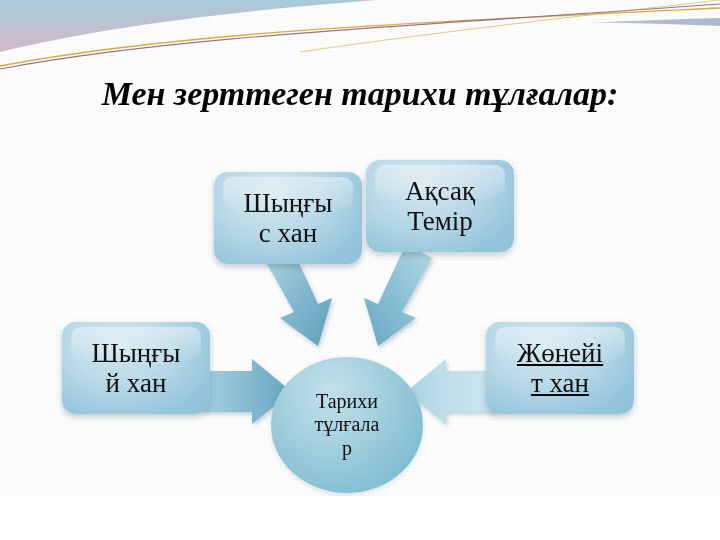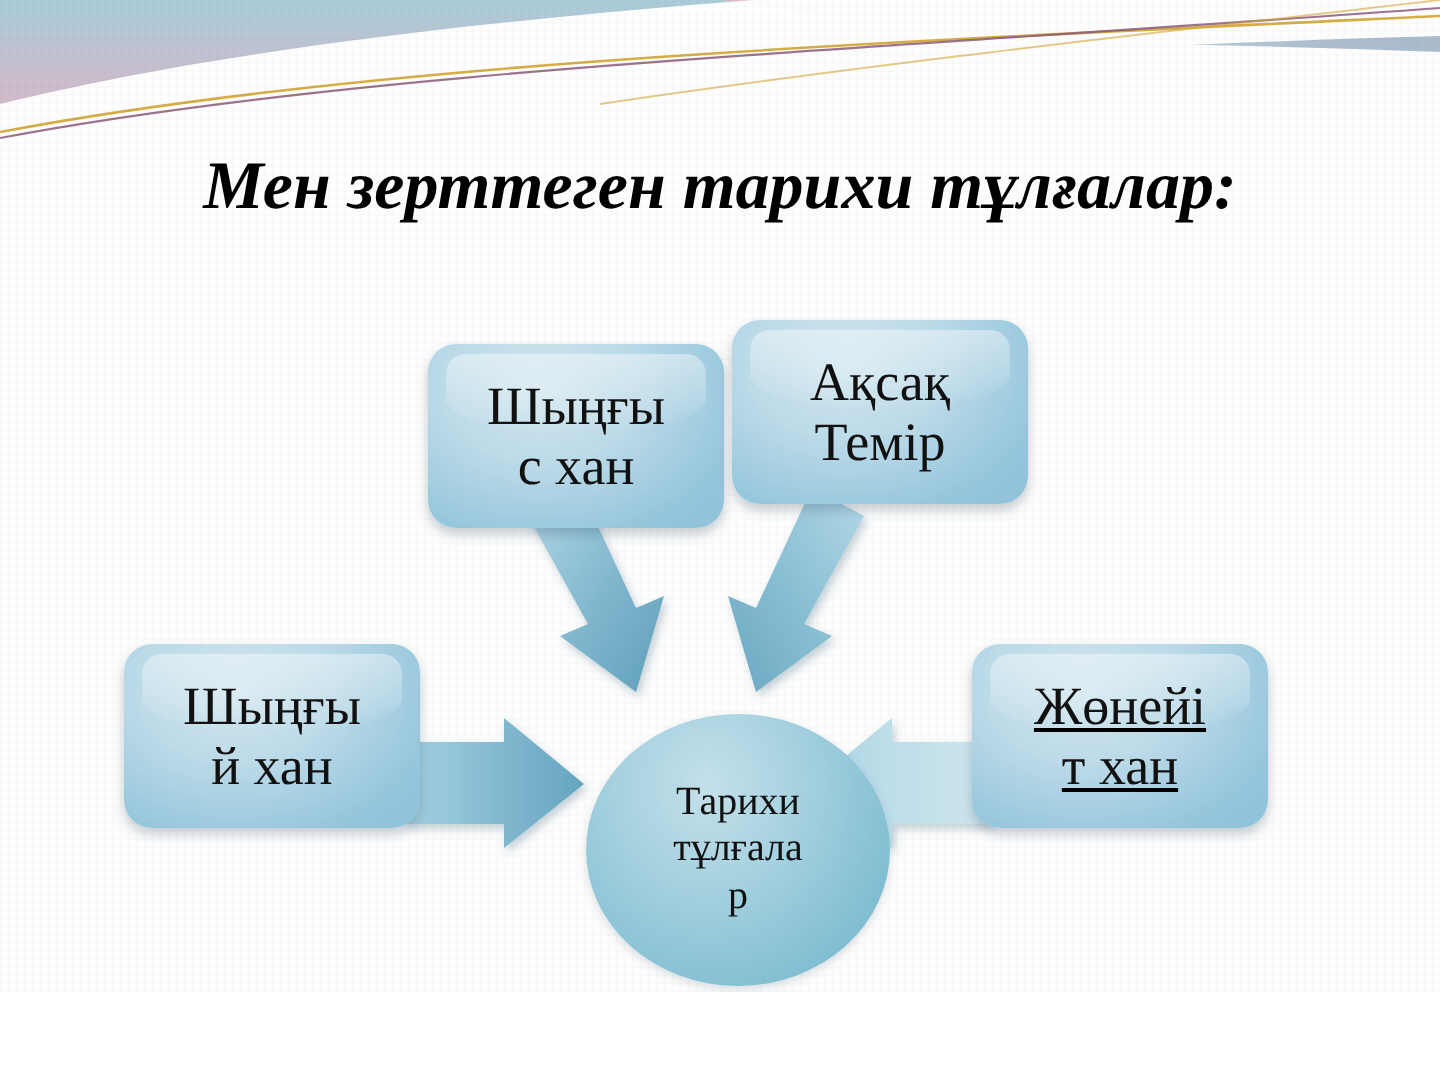--- a/index.html
+++ b/index.html
@@ -110,21 +110,21 @@
   
   #node-aksak   { left: 366px; top: 160px; width: 148px; height: 92px; }
   
   #node-abylai  { left: 62px;  top: 322px; width: 148px; height: 92px; }
   
   #node-zhoneit { left: 486px; top: 322px; width: 148px; height: 92px; text-decoration: underline; }
 
   
   #node-center {
     position: absolute;
-    left: 293px;
+    left: 271px;
     top: 357px;
     width: 152px;
     height: 136px;
     border-radius: 50%;
     background: radial-gradient(ellipse at 40% 26%, #c3e0ea 0%, #a8d2e0 34%, #85c0d3 72%, #72b4ca 100%);
     display: flex;
     align-items: center;
     justify-content: center;
     box-shadow: 0 2px 5px rgba(60,90,110,0.18);
   }

